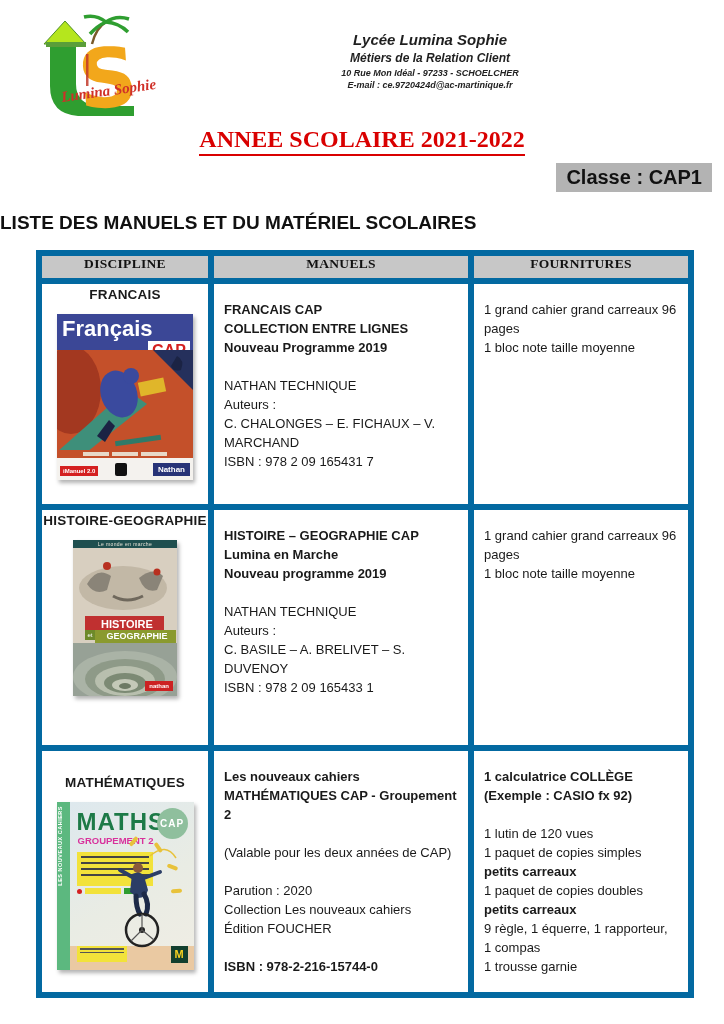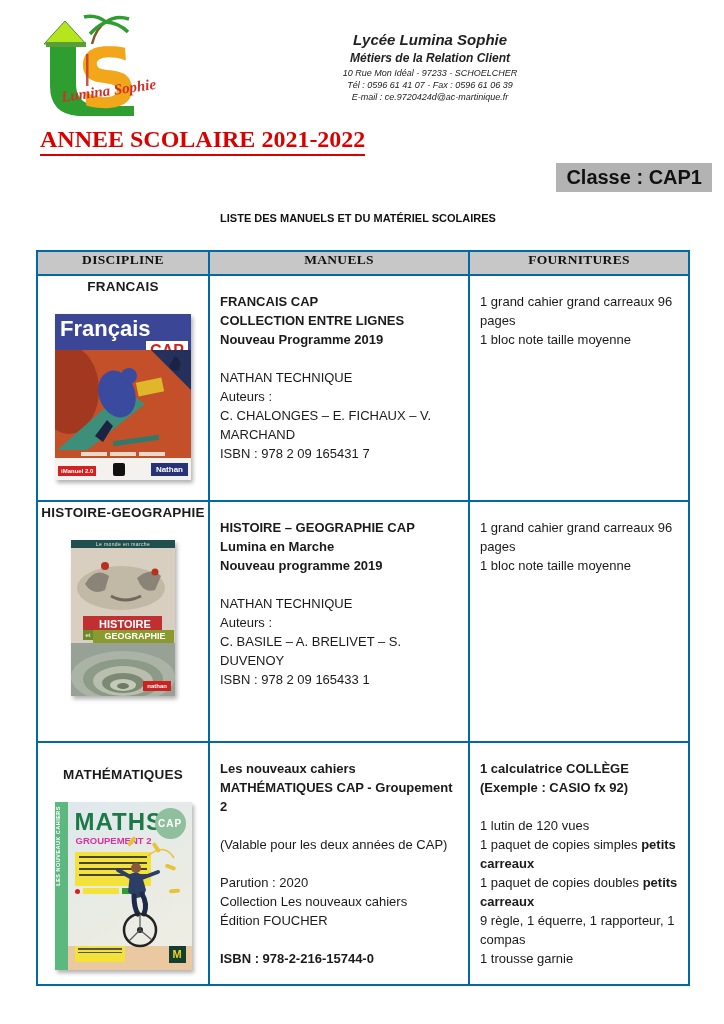--- a/index.html
+++ b/index.html
@@ -4,46 +4,46 @@
 <style>
   html,body{margin:0;padding:0;background:#888;}
   .page{position:relative;width:724px;height:1024px;background:#ffffff;margin:0 auto;
         font-family:"Liberation Sans",sans-serif;color:#1a1a1a;overflow:hidden;}
 
   
   .logo{position:absolute;left:36px;top:14px;width:132px;height:102px;}
   .school-info{position:absolute;left:280px;top:30px;width:300px;text-align:center;color:#1f1f1f;}
   .school-name{font-size:15px;font-weight:bold;font-style:italic;line-height:19px;}
   .school-subtitle{font-size:12px;font-weight:bold;font-style:italic;line-height:18px;}
-  .school-line{font-size:9px;font-style:italic;line-height:12px;color:#222;}
-
-  
-  .doc-title-wrap{position:absolute;left:40px;top:126px;width:644px;}
+  .school-line{font-size:9px;font-style:italic;line-height:12px;color:#222;font-weight:bold;}
+
+  
+  .doc-title-wrap{position:absolute;left:40px;top:126px;width:644px;text-align:center;}
   .doc-title{display:inline-block;font-family:"Liberation Serif",serif;font-weight:bold;
              font-size:24px;color:#d90000;border-bottom:2px solid #d90000;padding-bottom:1px;}
   .classe-box{position:absolute;top:163px;right:12px;background:#b3b3b3;color:#111;
               font-size:20px;font-weight:bold;padding:3px 10px;}
-  .section-heading{position:absolute;left:0;top:212px;width:716px;text-align:center;
-                   font-size:11px;font-weight:bold;color:#111;}
+  .section-heading{position:absolute;left:0;top:212px;width:716px;
+                   font-size:19px;font-weight:bold;color:#111;}
 
   
   table.main-table{position:absolute;left:36px;top:250px;width:652px;border-collapse:collapse;
                    table-layout:fixed;font-size:13px;}
-  .main-table th,.main-table td{border:2px solid #0369a1;vertical-align:top;padding:0;}
+  .main-table th,.main-table td{border:6px solid #0369a1;vertical-align:top;padding:0;}
   .main-table th{background:#c7c7c7;font-family:"Liberation Serif",serif;font-weight:bold;
                  font-size:13.5px;height:22px;letter-spacing:.3px;color:#111;}
   td.cell{padding:16px 10px;margin-left:12px;}
   .tline{min-height:19px;line-height:19px;}
   .tline .b{font-weight:bold;}
   td.disc-cell{text-align:center;}
   .disc-label{font-weight:bold;font-size:13.5px;padding-top:3px;letter-spacing:.2px;}
   .disc-label.deep{padding-top:24px;}
 
   
-  .cover{position:relative;margin:20px auto 0;box-shadow:2px 3px 4px rgba(0,0,0,.3);overflow:hidden;}
+  .cover{position:relative;margin:12px auto 0;box-shadow:2px 3px 4px rgba(0,0,0,.3);overflow:hidden;}
 
   
   .cov-fr{width:136px;height:166px;background:#c4502a;}
   .fr-band{position:absolute;top:0;left:0;right:0;height:36px;background:#3b4796;}
   .fr-title{position:absolute;top:2px;left:5px;color:#fff;font-weight:bold;font-size:22px;}
   .fr-capbox{position:absolute;top:22px;right:3px;width:42px;height:24px;background:#fff;
              text-align:center;border-top:5px solid #3b4796;}
   .fr-cap{color:#d42020;font-weight:bold;font-size:16px;line-height:19px;}
   .fr-prog{position:absolute;top:40px;left:3px;width:32px;font-size:5px;line-height:6px;
            color:#2a3688;font-weight:bold;}
@@ -111,21 +111,20 @@
       <path d="M70 8 Q61 12 54 20" stroke="#2f9e30" stroke-width="3.5" fill="none"></path>
       <rect x="50" y="40" width="2.5" height="32" fill="#c23a2a" opacity="0.85"></rect>
       <text x="26" y="88" font-family="Liberation Serif, serif" font-style="italic" font-weight="bold" font-size="15" fill="#d03028" transform="rotate(-8 26 88)">Lumina Sophie</text>
     </svg>
   </div>
 
   <div class="school-info">
     <div class="school-name">Lycée Lumina Sophie</div>
     <div class="school-subtitle">Métiers de la Relation Client</div>
     <div class="school-line">10 Rue Mon Idéal - 97233 - SCHOELCHER</div>
-    <div class="school-line">Tél : 0596 61 41 07 -  Fax : 0596 61 06 39</div>
     <div class="school-line">E-mail : ce.9720424d@ac-martinique.fr</div>
   </div>
 
   <div class="doc-title-wrap">
     <span class="doc-title">ANNEE SCOLAIRE 2021-2022</span>
   </div>
   <div class="classe-box">Classe : CAP1</div>
   <div class="section-heading">LISTE DES MANUELS ET DU MATÉRIEL SCOLAIRES</div>
 
   <table class="main-table">

